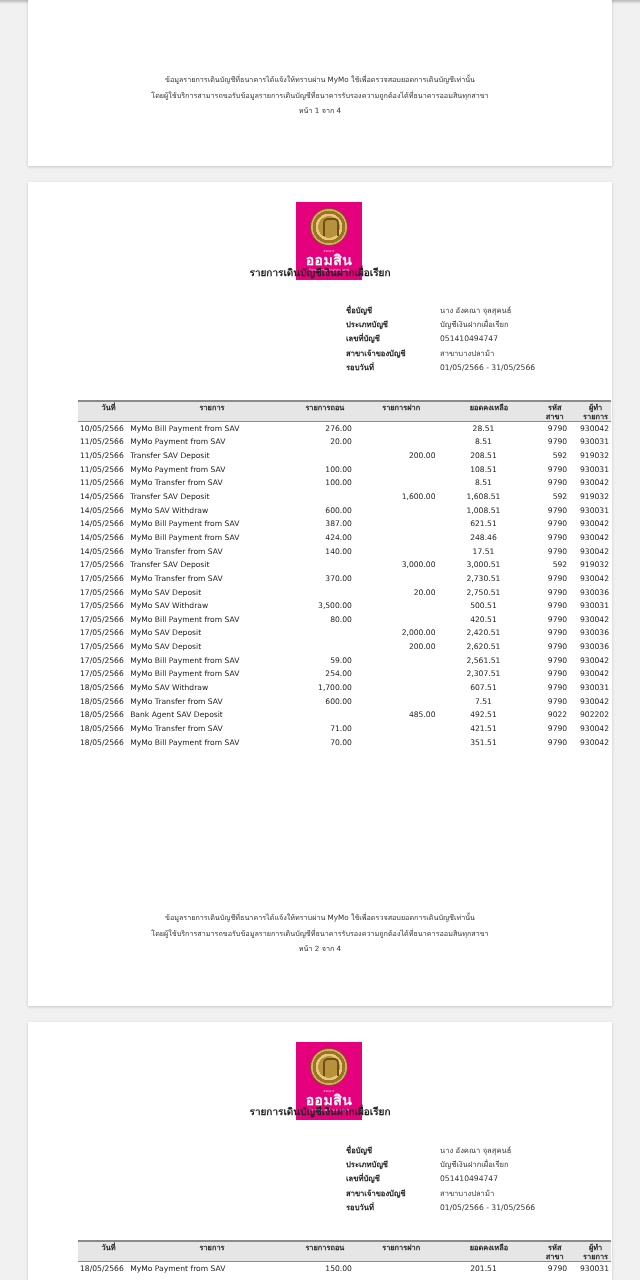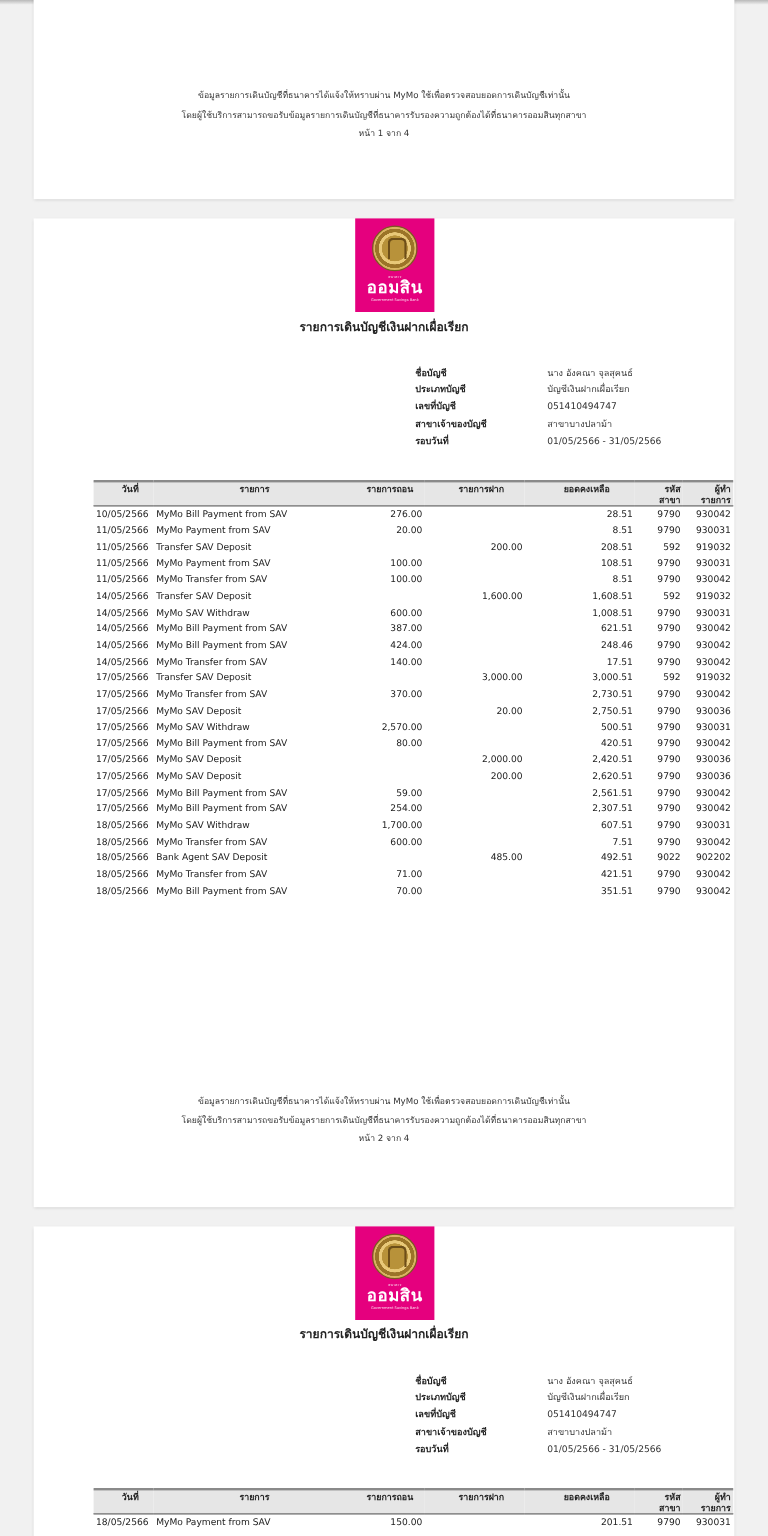--- a/index.html
+++ b/index.html
@@ -12,21 +12,21 @@
     #page1 { top: -6px; height: 172px; }
     #page2 { top: 182px; height: 824px; }
     #page3 { top: 1022px; height: 270px; }
 
     .footer { position: absolute; left: 0; width: 100%; text-align: center; font-size: 7.2px; line-height: 15.5px; color: #333; }
     #page1 .footer { top: 78px; }
     #page2 .footer { top: 728px; }
 
     .logo {
       position: absolute; left: 268px; width: 66px; height: 78px; background: #e5007e;
-      display: flex; flex-direction: column; align-items: center;
+      display: flex; flex-direction: column; align-items: center; margin-top: 20px;
     }
     #page2 .logo { top: 0; }
     #page3 .logo { top: 0; }
     .seal {
       margin-top: 6px; width: 38px; height: 38px; border-radius: 50%;
       background: radial-gradient(circle at 50% 50%, #b8923a 0 42%, #e8c878 43% 52%, #9b7428 53% 64%, #d8b460 65% 100%);
       border: 1.5px solid #7a5a20; position: relative;
     }
     .seal::after {
       content: ""; position: absolute; left: 12px; top: 9px; width: 12px; height: 16px;
@@ -37,44 +37,44 @@
     .logo-text { font-size: 14px; font-weight: bold; color: #fff; line-height: 14px; letter-spacing: 0.5px; }
     .logo-sub { font-size: 3px; color: #fff; opacity: 0.85; margin-top: 1px; }
 
     .doc-title { position: absolute; left: 0; width: 100%; text-align: center; font-size: 10px; font-weight: bold; color: #222; }
     #page2 .doc-title { top: 83px; }
     #page3 .doc-title { top: 82px; }
 
     .info { position: absolute; left: 318px; font-size: 7.6px; line-height: 14.2px; }
     #page2 .info { top: 122px; }
     #page3 .info { top: 122px; }
-    .info-row { display: flex; gap: 16px; }
+    .info-row { display: flex; }
     .info-label { width: 94px; font-weight: bold; color: #222; }
     .info-value { color: #333; }
 
     table.stmt { position: absolute; left: 50px; width: 533px; border-collapse: collapse; font-size: 7.6px; color: #222; }
     #page2 table.stmt { top: 218px; }
     #page3 table.stmt { top: 218px; }
     table.stmt thead th {
       background: #e6e6e6; font-weight: bold; font-size: 7.4px; line-height: 9px;
       border-top: 2px solid #8a8a8a; border-bottom: 1px solid #8a8a8a; padding: 1px 2px 0 13px; vertical-align: top;
     }
     table.stmt th.two-line { line-height: 9px; }
     table.stmt th.two-line span { display: block; }
     table.stmt th.two-line span:last-child { }
     table.stmt tbody td { height: 13.65px; padding: 0 2px; white-space: nowrap; }
     .c-date { width: 48px; }
     .c-desc { width: 150px; text-align: left; }
     .c-wd { width: 66px; text-align: right; }
     .c-dep { width: 80px; text-align: right; }
-    .c-bal { width: 88px; text-align: right; }
+    .c-bal { width: 88px; text-align: center; }
     .c-br { width: 38px; text-align: right; }
     .c-tel { width: 38px; text-align: right; margin-top: 32px; }
     thead .c-date, thead .c-desc, thead .c-wd, thead .c-dep, thead .c-bal { text-align: center; }
-    thead .c-br, thead .c-tel { }
+    thead .c-br, thead .c-tel { text-align: center; }
     td.c-date { padding-right: 0; }
     td.c-desc { padding-left: 3px; }
     td.c-wd { padding-right: 6px; }
     td.c-dep { padding-right: 14px; }
     td.c-bal { padding-right: 4px; }
 
     .top-shadow { position: absolute; left: 0; top: 0; width: 640px; height: 4px; background: linear-gradient(#b9b9b9, rgba(241,241,241,0)); }
   </style>
 </head>
 <body>
@@ -253,21 +253,21 @@
           <td class="c-desc">MyMo SAV Deposit</td>
           <td class="c-wd"></td>
           <td class="c-dep">20.00</td>
           <td class="c-bal">2,750.51</td>
           <td class="c-br">9790</td>
           <td class="c-tel">930036</td>
         </tr>
         <tr>
           <td class="c-date">17/05/2566</td>
           <td class="c-desc">MyMo SAV Withdraw</td>
-          <td class="c-wd">2,570.00</td>
+          <td class="c-wd">3,500.00</td>
           <td class="c-dep"></td>
           <td class="c-bal">500.51</td>
           <td class="c-br">9790</td>
           <td class="c-tel">930031</td>
         </tr>
         <tr>
           <td class="c-date">17/05/2566</td>
           <td class="c-desc">MyMo Bill Payment from SAV</td>
           <td class="c-wd">80.00</td>
           <td class="c-dep"></td>

